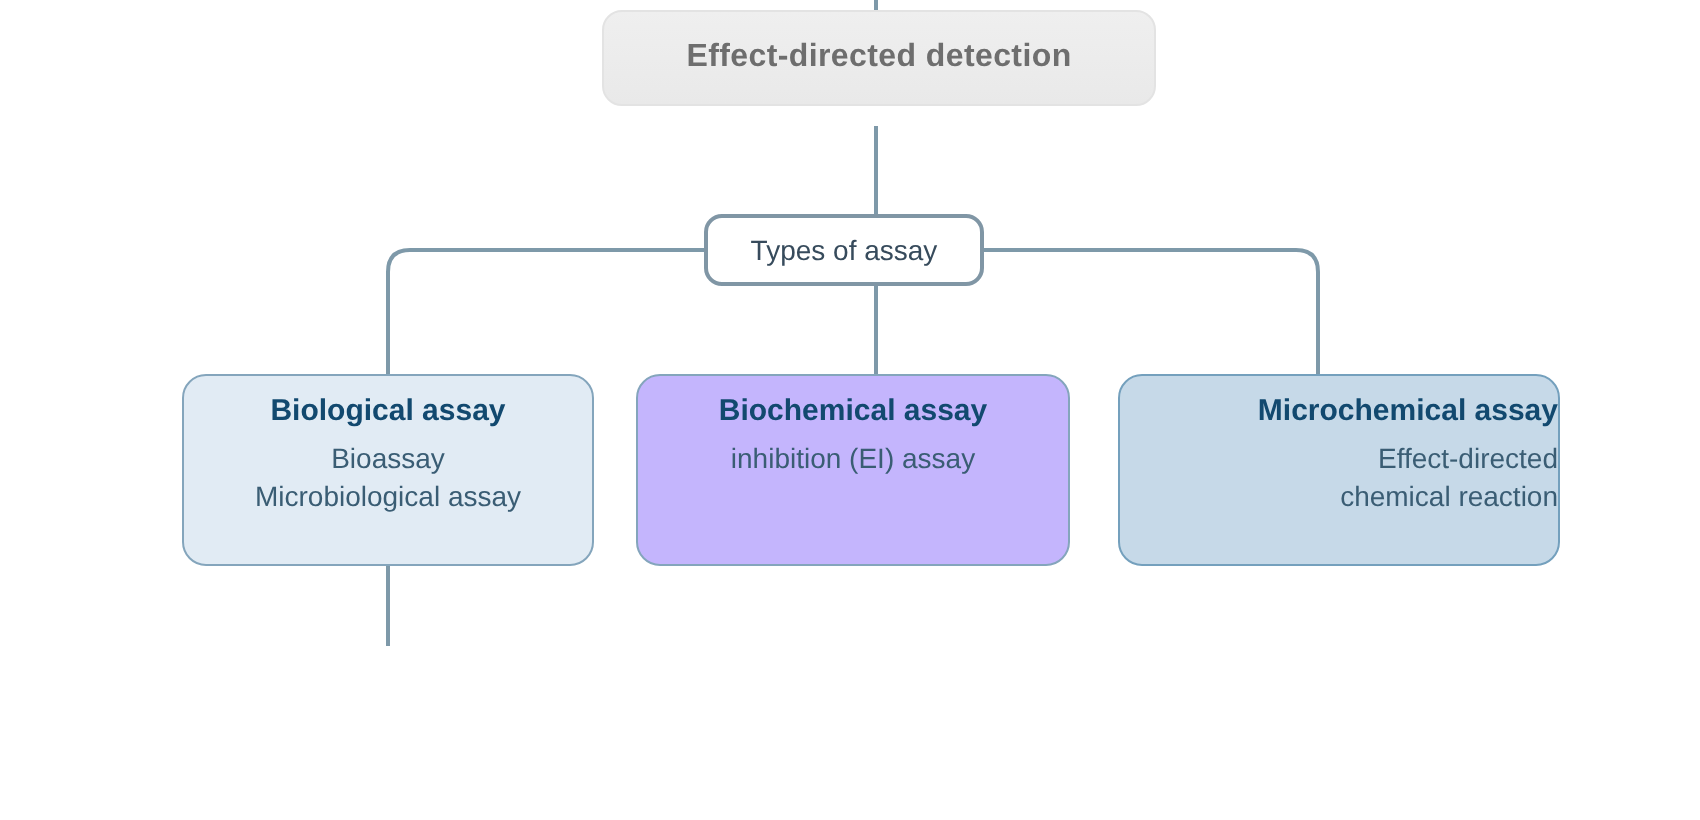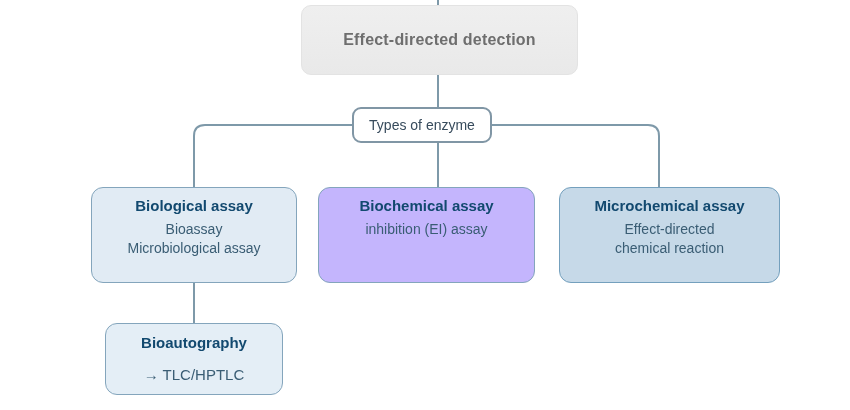--- a/index.html
+++ b/index.html
@@ -26,21 +26,21 @@
     stroke: #7e99a9;
     stroke-width: 2;
   }
   .box {
     position: absolute;
     box-sizing: border-box;
     text-align: center;
   }
   .root-box {
     left: 301px; top: 5px;
-    width: 277px; height: 70px;
+    width: 277px; height: 48px;
     background: linear-gradient(#efefef, #e9e9e9);
     border: 1px solid #e3e3e3;
     border-radius: 10px;
     display: flex;
     align-items: center;
     justify-content: center;
     font-weight: bold;
     font-size: 16px;
     color: #6e6e6e;
     letter-spacing: 0.2px;
@@ -72,21 +72,21 @@
     font-weight: bold;
     font-size: 15px;
     line-height: 20px;
     color: #12496f;
   }
   .node .node-body {
     margin-top: 4px;
   }
   .node-biological    { left: 91px;  width: 206px; background: #e1ebf4; }
   .node-biochemical   { left: 318px; width: 217px; background: #c4b5fd; }
-  .node-microchemical { left: 559px; width: 221px; background: #c6d9e8; border-color: #74a0bd; }
+  .node-microchemical { left: 559px; width: 221px; background: #c6d9e8; border-color: #74a0bd; text-align: right; }
   .node-bioautography {
     left: 105px; top: 323px;
     width: 178px; height: 72px;
     background: #e4eef6;
     padding-top: 9px;
   }
   .node-bioautography .node-body { margin-top: 12px; font-size: 15px; }
 </style>
 </head>
 <body>
@@ -100,21 +100,21 @@
     <path d="M352 125 H205 Q194 125 194 136 V187"></path>
     <path d="M492 125 H648 Q659 125 659 136 V187"></path>
     <path d="M194 275 V323"></path>
   </svg>
 
   <div class="box root-box">
     <span>Effect-directed detection</span>
   </div>
 
   <div class="box gateway-box">
-    <span>Types of enzyme</span>
+    <span>Types of assay</span>
   </div>
 
   <div class="box node node-biological">
     <span class="node-title">Biological assay</span>
     <div class="node-body">
       <div>Bioassay</div>
       <div>Microbiological assay</div>
     </div>
   </div>
 
@@ -126,20 +126,14 @@
   </div>
 
   <div class="box node node-microchemical">
     <span class="node-title">Microchemical assay</span>
     <div class="node-body">
       <div>Effect-directed</div>
       <div>chemical reaction</div>
     </div>
   </div>
 
-  <div class="box node node-bioautography">
-    <span class="node-title">Bioautography</span>
-    <div class="node-body">
-      <div>→ TLC/HPTLC</div>
-    </div>
-  </div>
 
 </div>
 
 </body></html>

